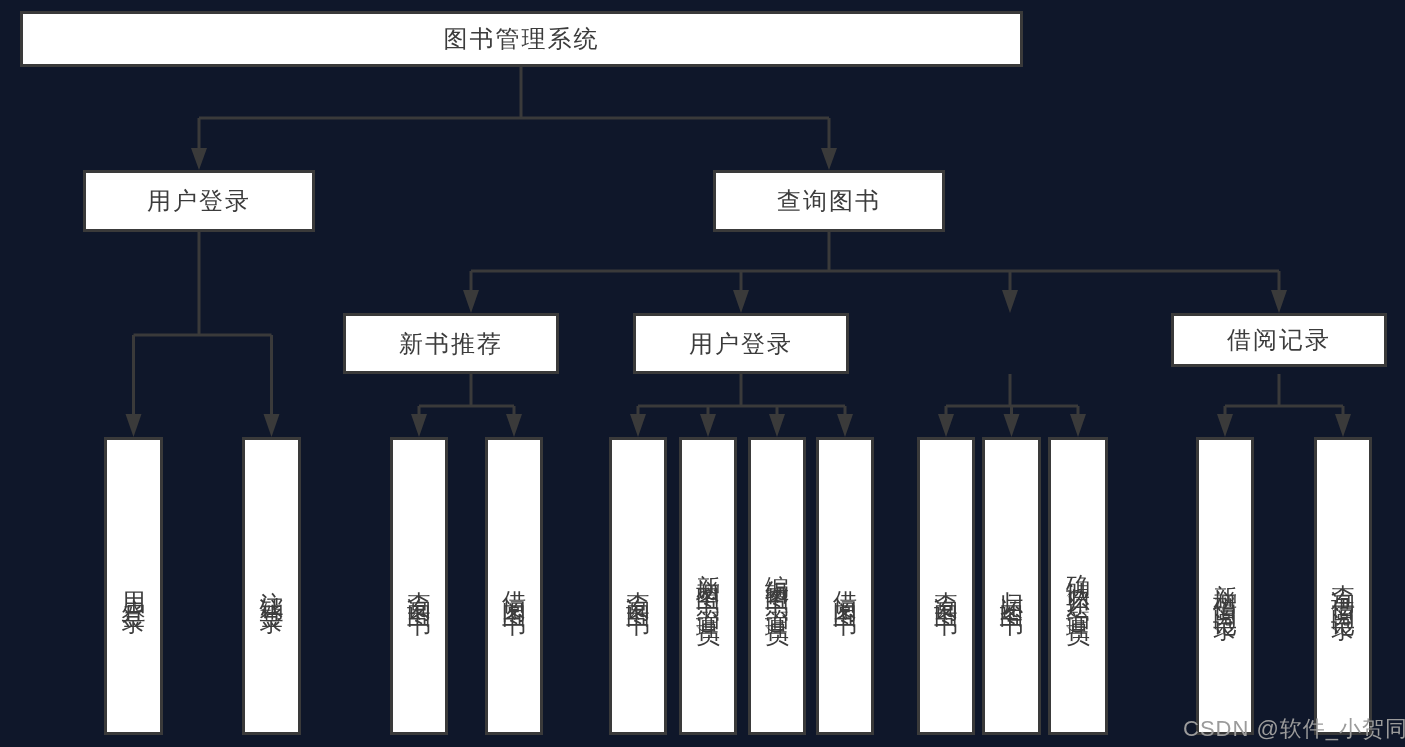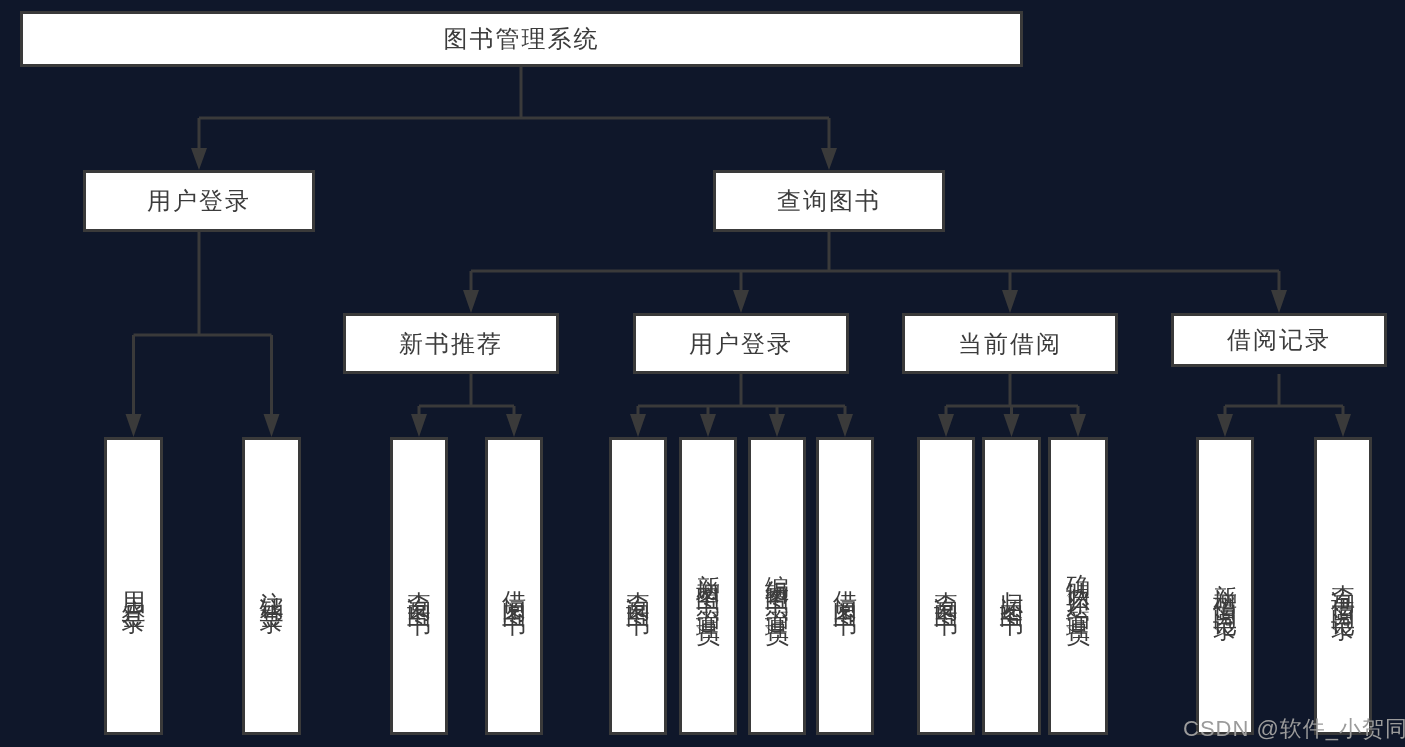--- a/index.html
+++ b/index.html
@@ -106,23 +106,20 @@
   <div class="box h" style="left:713px; top:170px; width:232px; height:62px;">
     <span>查询图书</span>
   </div>
 
   <div class="box h" style="left:343px; top:313px; width:216px; height:61px;">
     <span>新书推荐</span>
   </div>
   <div class="box h" style="left:633px; top:313px; width:216px; height:61px;">
     <span>用户登录</span>
   </div>
-  <div class="box h" style="left:902px; top:313px; width:216px; height:61px;">
-    <span>当前借阅</span>
-  </div>
   <div class="box h" style="left:1171px; top:313px; width:216px; height:54px;">
     <span>借阅记录</span>
   </div>
 
   <div class="box v leaf" style="left:104px; width:59px;">
     <span>用户登录</span>
   </div>
   <div class="box v leaf" style="left:242px; width:59px;">
     <span>注销登录</span>
   </div>

